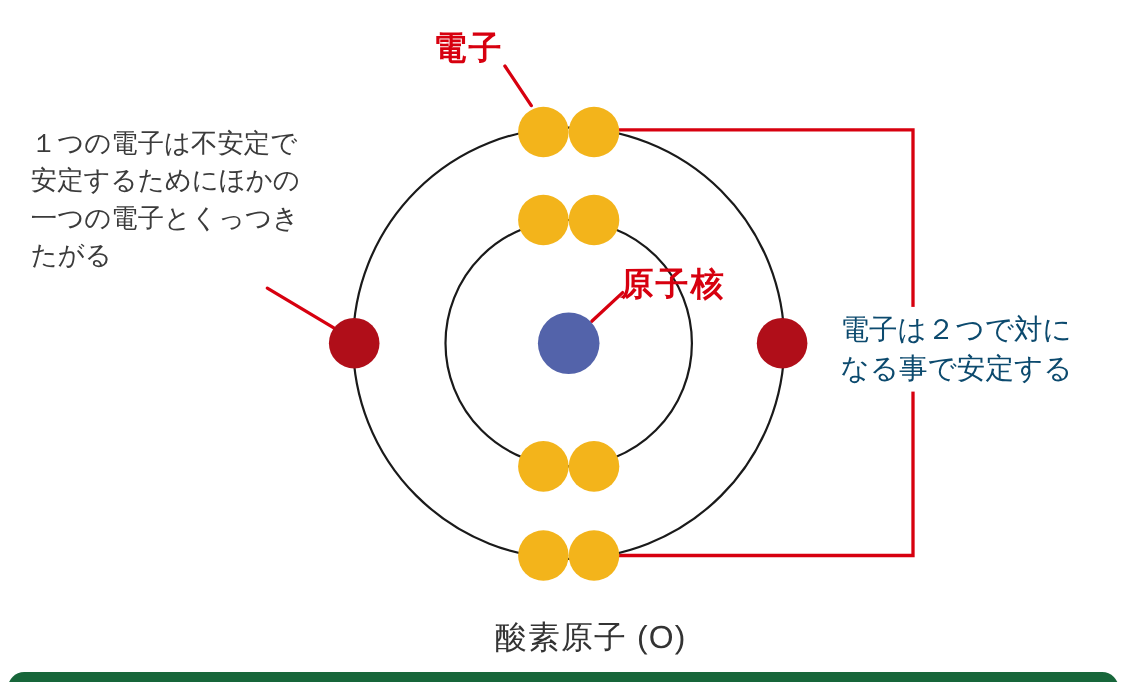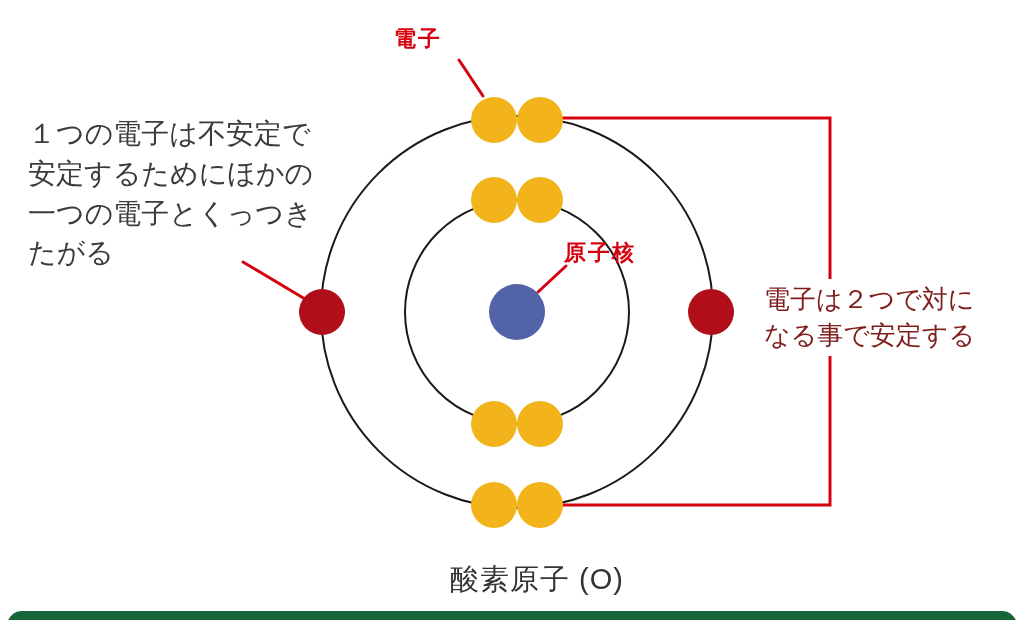--- a/index.html
+++ b/index.html
@@ -15,43 +15,43 @@
 
   .orbit   { fill: none; stroke: #1a1a1a; stroke-width: 2; }
   .red-line{ fill: none; stroke: #d7000f; stroke-width: 3; stroke-linecap: round; stroke-linejoin: miter; }
   .e-yellow{ fill: #f3b41b; }
   .e-red   { fill: #b00e19; }
   .nucleus { fill: #5363aa; }
 
   .label { position: absolute; }
   .red-label {
     color: #d7000f;
-    font-size: 22px;
+    font-size: 30px;
     font-weight: 600;
     letter-spacing: 2px;
   }
   .electron-label { left: 394px; top: 24px; }
   .nucleus-label  { left: 564px; top: 238px; font-family: Liberation Mono, monospace; }
 
   .note {
     color: #3b3b3b;
     white-space: pre-line;
   }
   .left-note {
     left: 28px; top: 114px; width: 320px;
-    font-size: 28px;
+    font-size: 24px;
     line-height: 1.42;
   }
   .right-note {
     left: 760px; top: 279px; width: 250px;
     font-size: 26px;
     line-height: 1.40;
     background: #ffffff;
     padding: 2px 4px;
-    color: #7f1d1d;
+    color: #0c4a6e;
   }
   .caption {
     left: 0; top: 560px; width: 1074px;
     text-align: center;
     color: #333333;
     font-size: 29px;
     letter-spacing: 1px;
   }
   .footer-green {
     position: absolute;

